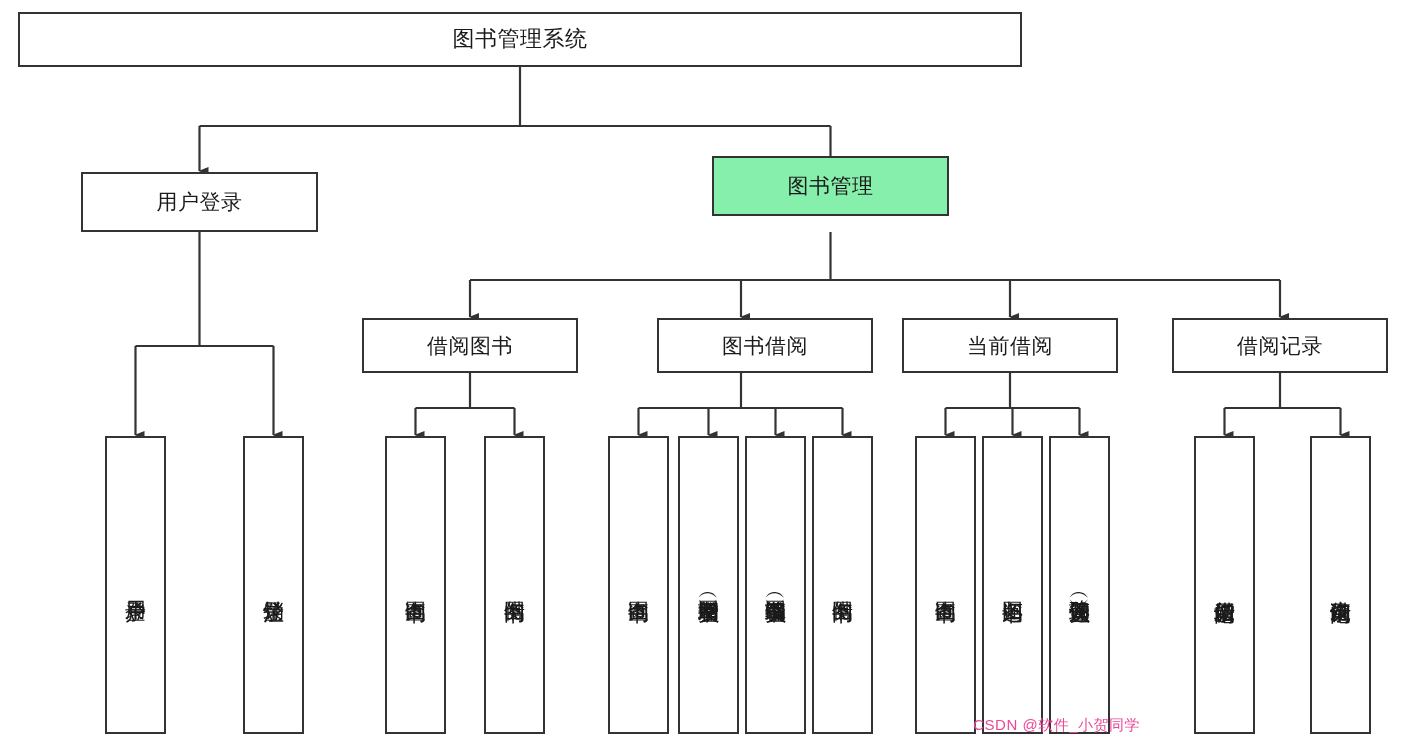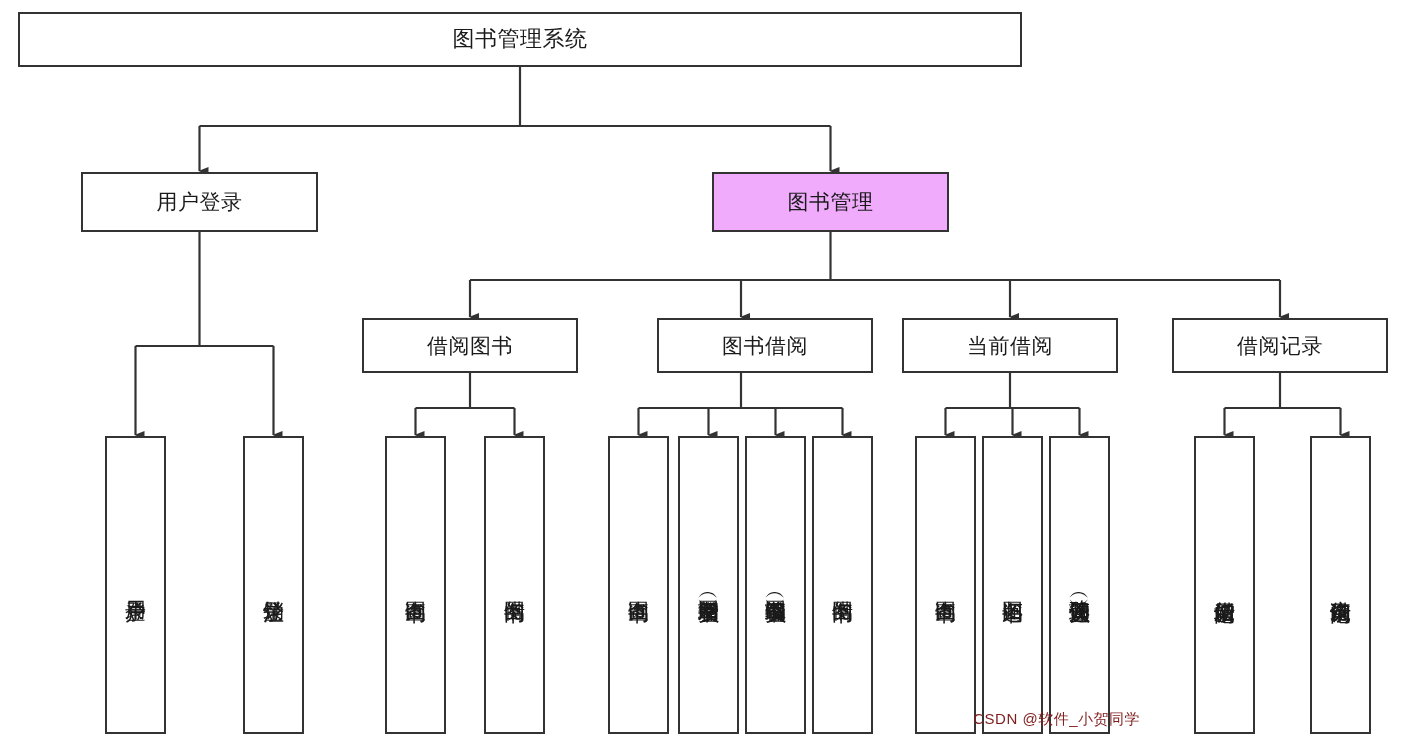--- a/index.html
+++ b/index.html
@@ -59,23 +59,23 @@
     text-orientation: upright;
     font-size: 21px;
     line-height: 1.15;
     white-space: nowrap;
     max-height: 100%;
   }
   .node.root .node-label { font-size: 22px; }
   #watermark {
     position: absolute;
     right: 8px;
-    bottom: 18px;
+    bottom: 12px;
     font-size: 15px;
-    color: #7f1d1d;
+    color: #ec4899;
     white-space: nowrap;
     letter-spacing: 0.5px;
     margin-left: 31px;
   }
 </style>
 </head>
 <body>
 
 <div id="diagram-root">
 
@@ -123,21 +123,21 @@
   </svg>
 
   <div class="node root horiz" style="left: 18px; top: 12px; width: 1004px; height: 55px; border-color: rgb(51, 51, 51); background: rgb(255, 255, 255);">
     <span class="node-label">图书管理系统</span>
   </div>
 
   <div class="node horiz" style="left: 81px; top: 172px; width: 237px; height: 60px; border-color: rgb(51, 51, 51); background: rgb(255, 255, 255);">
     <span class="node-label">用户登录</span>
   </div>
 
-  <div class="node horiz" style="left: 712px; top: 172px; width: 237px; height: 60px; border-color: rgb(51, 51, 51); background: #f0abfc; align-items: center;">
+  <div class="node horiz" style="left: 712px; top: 156px; width: 237px; height: 60px; border-color: rgb(51, 51, 51); background: #86efac; align-items: center;">
     <span class="node-label">图书管理</span>
   </div>
 
   <div class="node horiz" style="left: 362px; top: 318px; width: 216px; height: 55px; border-color: rgb(51, 51, 51); background: rgb(255, 255, 255);">
     <span class="node-label">借阅图书</span>
   </div>
 
   <div class="node horiz" style="left: 657px; top: 318px; width: 216px; height: 55px; border-color: rgb(51, 51, 51); background: rgb(255, 255, 255);">
     <span class="node-label">图书借阅</span>
   </div>

